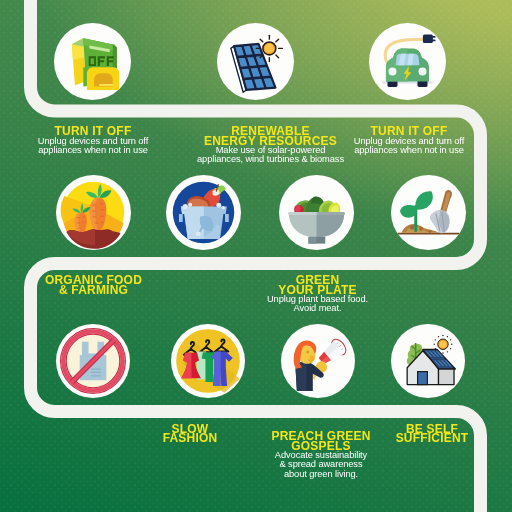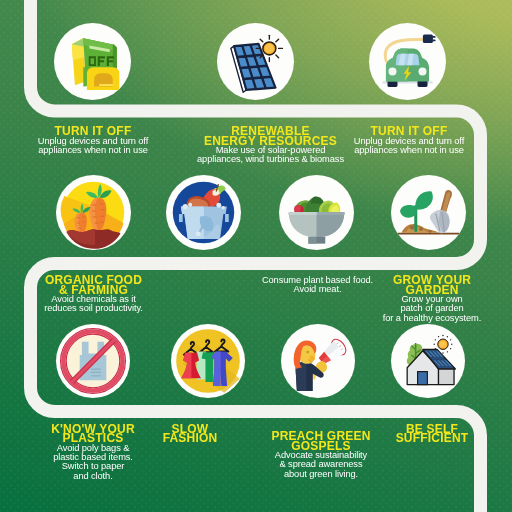--- a/index.html
+++ b/index.html
@@ -85,34 +85,27 @@
   </div>
   <div class="circ" style="left:391.1px;top:175px;width:75px;height:75px">
     <svg viewBox="0 0 100 100">
         <use href="#ic-garden"></use>
       </svg>
   </div>
 
   <div class="txt" style="left:13px;top:276px;width:161px">
     <div class="ttl">ORGANIC FOOD
 &amp; FARMING</div>
-    <div class="dsc">Avoid chemicals as it
-reduces soil productivity.</div>
   </div>
   <div class="txt" style="left:251px;top:276px;width:133px">
-    <div class="dsc">Consume plant based food.
+    <div class="ttl">GREEN
+YOUR PLATE</div>
+    <div class="dsc">Unplug plant based food.
 Avoid meat.</div>
   </div>
-  <div class="txt" style="left:373px;top:276px;width:118px">
-    <div class="ttl">GROW YOUR
-GARDEN</div>
-    <div class="dsc">Grow your own
-patch of garden
-for a healthy ecosystem.</div>
-  </div>
 
   <div class="circ" style="left:56px;top:324px;width:74px;height:74px">
     <svg viewBox="0 0 100 100">
         <use href="#ic-noplastic"></use>
       </svg>
   </div>
   <div class="circ" style="left:171px;top:324px;width:74px;height:74px">
     <svg viewBox="0 0 100 100">
         <use href="#ic-clothes"></use>
       </svg>
@@ -121,28 +114,20 @@
     <svg viewBox="0 0 100 100">
         <use href="#ic-megaphone"></use>
       </svg>
   </div>
   <div class="circ" style="left:391px;top:324px;width:74px;height:74px">
     <svg viewBox="0 0 100 100">
         <use href="#ic-house"></use>
       </svg>
   </div>
 
-  <div class="txt" style="left:23px;top:424.5px;width:140px">
-    <div class="ttl">K'NO'W YOUR
-PLASTICS</div>
-    <div class="dsc">Avoid poly bags &amp;
-plastic based items.
-Switch to paper
-and cloth.</div>
-  </div>
   <div class="txt" style="left:135px;top:424.5px;width:110px">
     <div class="ttl">SLOW
 FASHION</div>
   </div>
   <div class="txt" style="left:265px;top:432px;width:112px">
     <div class="ttl">PREACH GREEN
 GOSPELS</div>
     <div class="dsc">Advocate sustainability
 &amp; spread awareness
 about green living.</div>

